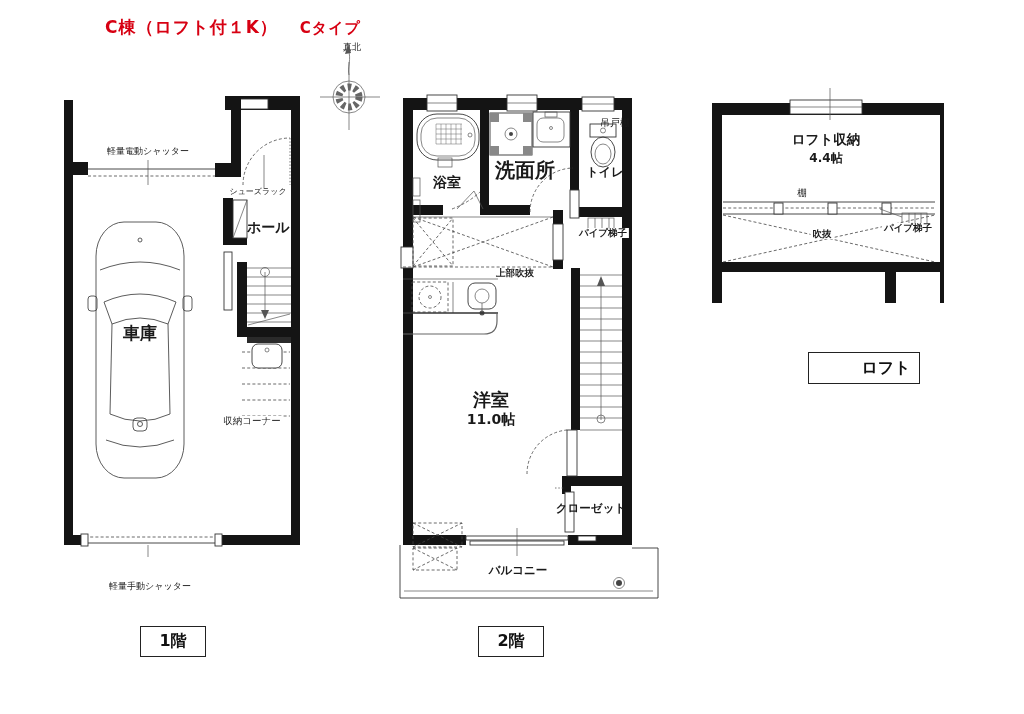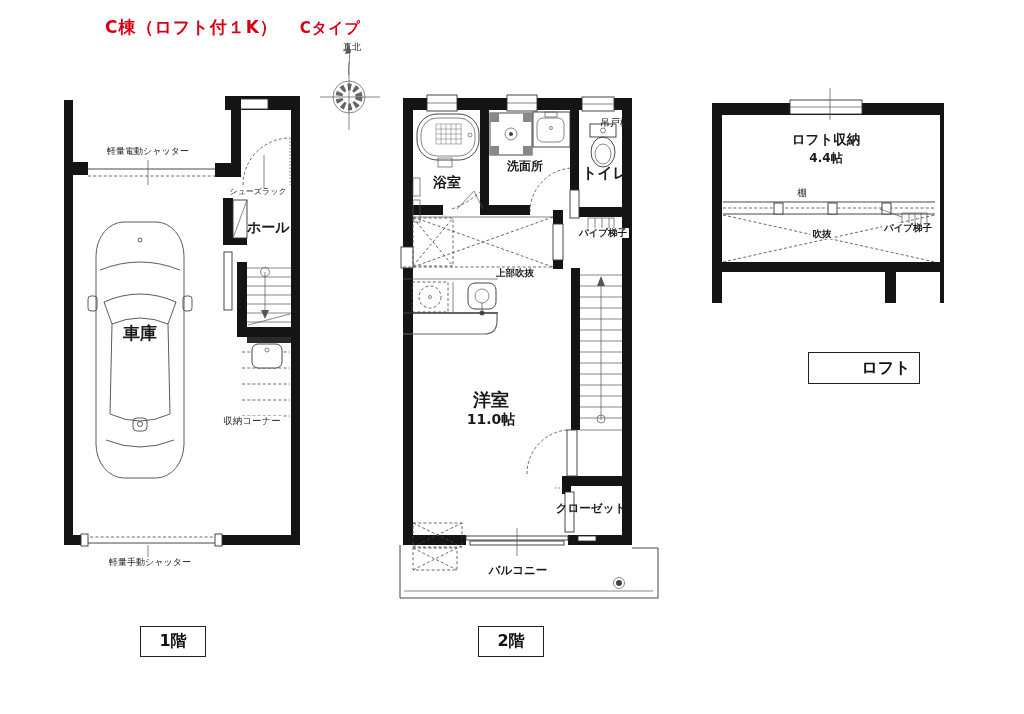--- a/index.html
+++ b/index.html
@@ -123,21 +123,21 @@
       <rect class="wh" x="160" y="446" width="7" height="12"></rect>
       <line class="th2" x1="93" y1="457" x2="93" y2="469"></line>
     </g>
   </svg>
 
   <div class="lbl c" style="left:148px;top:147px;font-size:9px;">軽量電動シャッター</div>
   <div class="lbl c" style="left:258px;top:188px;font-size:8px;">シューズラック</div>
   <div class="lbl b" style="left:247px;top:220px;font-size:14px;">ホール</div>
   <div class="lbl c b" style="left:140px;top:325px;font-size:17px;">車庫</div>
   <div class="lbl c wbg" style="left:252px;top:416px;font-size:9.5px;">収納コーナー</div>
-  <div class="lbl c" style="left:150px;top:558px;font-size:9px;">軽量手動シャッター</div>
+  <div class="lbl c" style="left:150px;top:583px;font-size:9px;font-family:Liberation Mono, monospace;">軽量手動シャッター</div>
   <div class="tag" style="left:140px;top:626px;width:64px;height:29px;">
     <span>1階</span>
   </div>
 
   <svg style="left:395px;top:88px;" width="270" height="515" viewBox="0 0 270 515">
     <g>
       <rect class="wl" x="8" y="10" width="229" height="12"></rect>
       <rect class="wl" x="8" y="10" width="10" height="447"></rect>
       <rect class="wl" x="227" y="10" width="10" height="447"></rect>
       <rect class="wl" x="8" y="447" width="229" height="10"></rect>
@@ -285,23 +285,23 @@
     </g>
     <g>
       <path class="th" d="M5,457 L5,510 L263,510 L263,460 L237,460"></path>
       <line class="th2" x1="9" y1="503" x2="258" y2="503"></line>
       <circle class="th2" cx="224" cy="495" r="5.5"></circle>
         <circle cx="224" cy="495" r="3" fill="#444"></circle>
     </g>
   </svg>
 
   <div class="lbl c b" style="left:447px;top:175px;font-size:14px;">浴室</div>
-  <div class="lbl c b" style="left:525px;top:160px;font-size:12px;">洗面所</div>
+  <div class="lbl c b" style="left:525px;top:160px;font-size:20px;">洗面所</div>
   <div class="lbl c" style="left:603px;top:118px;font-size:10px;margin-left:12px;">吊戸棚</div>
-  <div class="lbl c b" style="left:605px;top:166px;font-size:15px;">トイレ</div>
+  <div class="lbl c b" style="left:605px;top:166px;font-size:12px;">トイレ</div>
   <div class="lbl c b wbg" style="left:515px;top:238px;font-size:9.5px;margin-top:30px;">上部吹抜</div>
   <div class="lbl c b wbg" style="left:603px;top:228px;font-size:9.5px;">パイプ梯子</div>
   <div class="lbl c b" style="left:491px;top:391px;font-size:18px;">洋室</div>
   <div class="lbl c b" style="left:491px;top:412px;font-size:14px;">11.0帖</div>
   <div class="lbl c b" style="left:591px;top:503px;font-size:11.5px;">クローゼット</div>
   <div class="lbl c b" style="left:518px;top:565px;font-size:11.5px;">バルコニー</div>
   <div class="tag" style="left:478px;top:626px;width:64px;height:29px;">
     <span>2階</span>
   </div>
 

